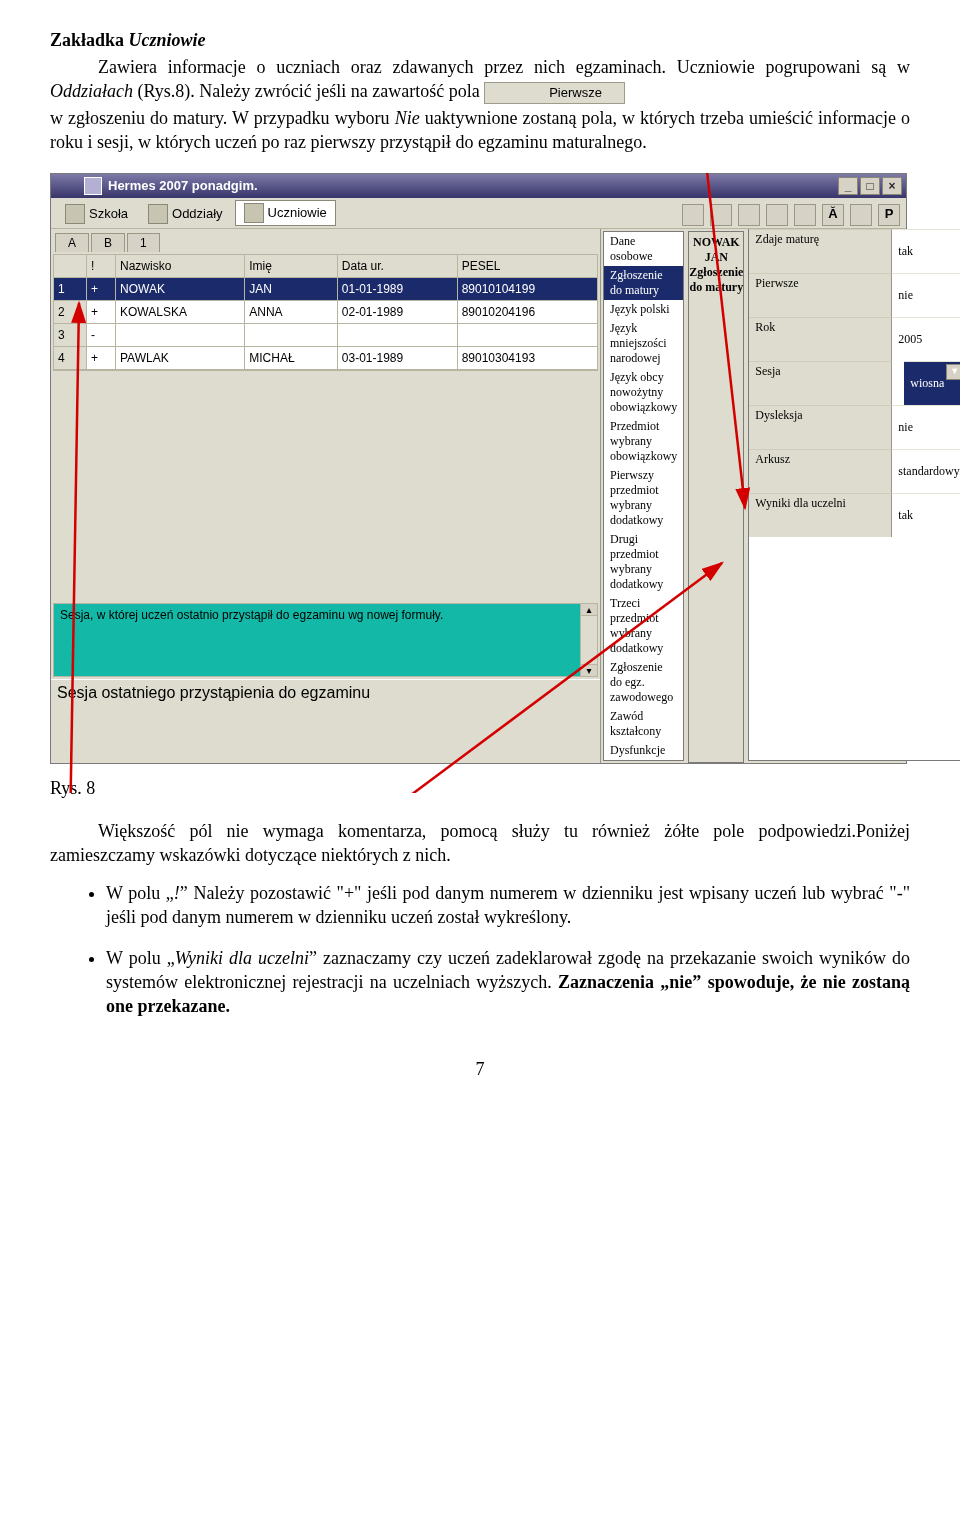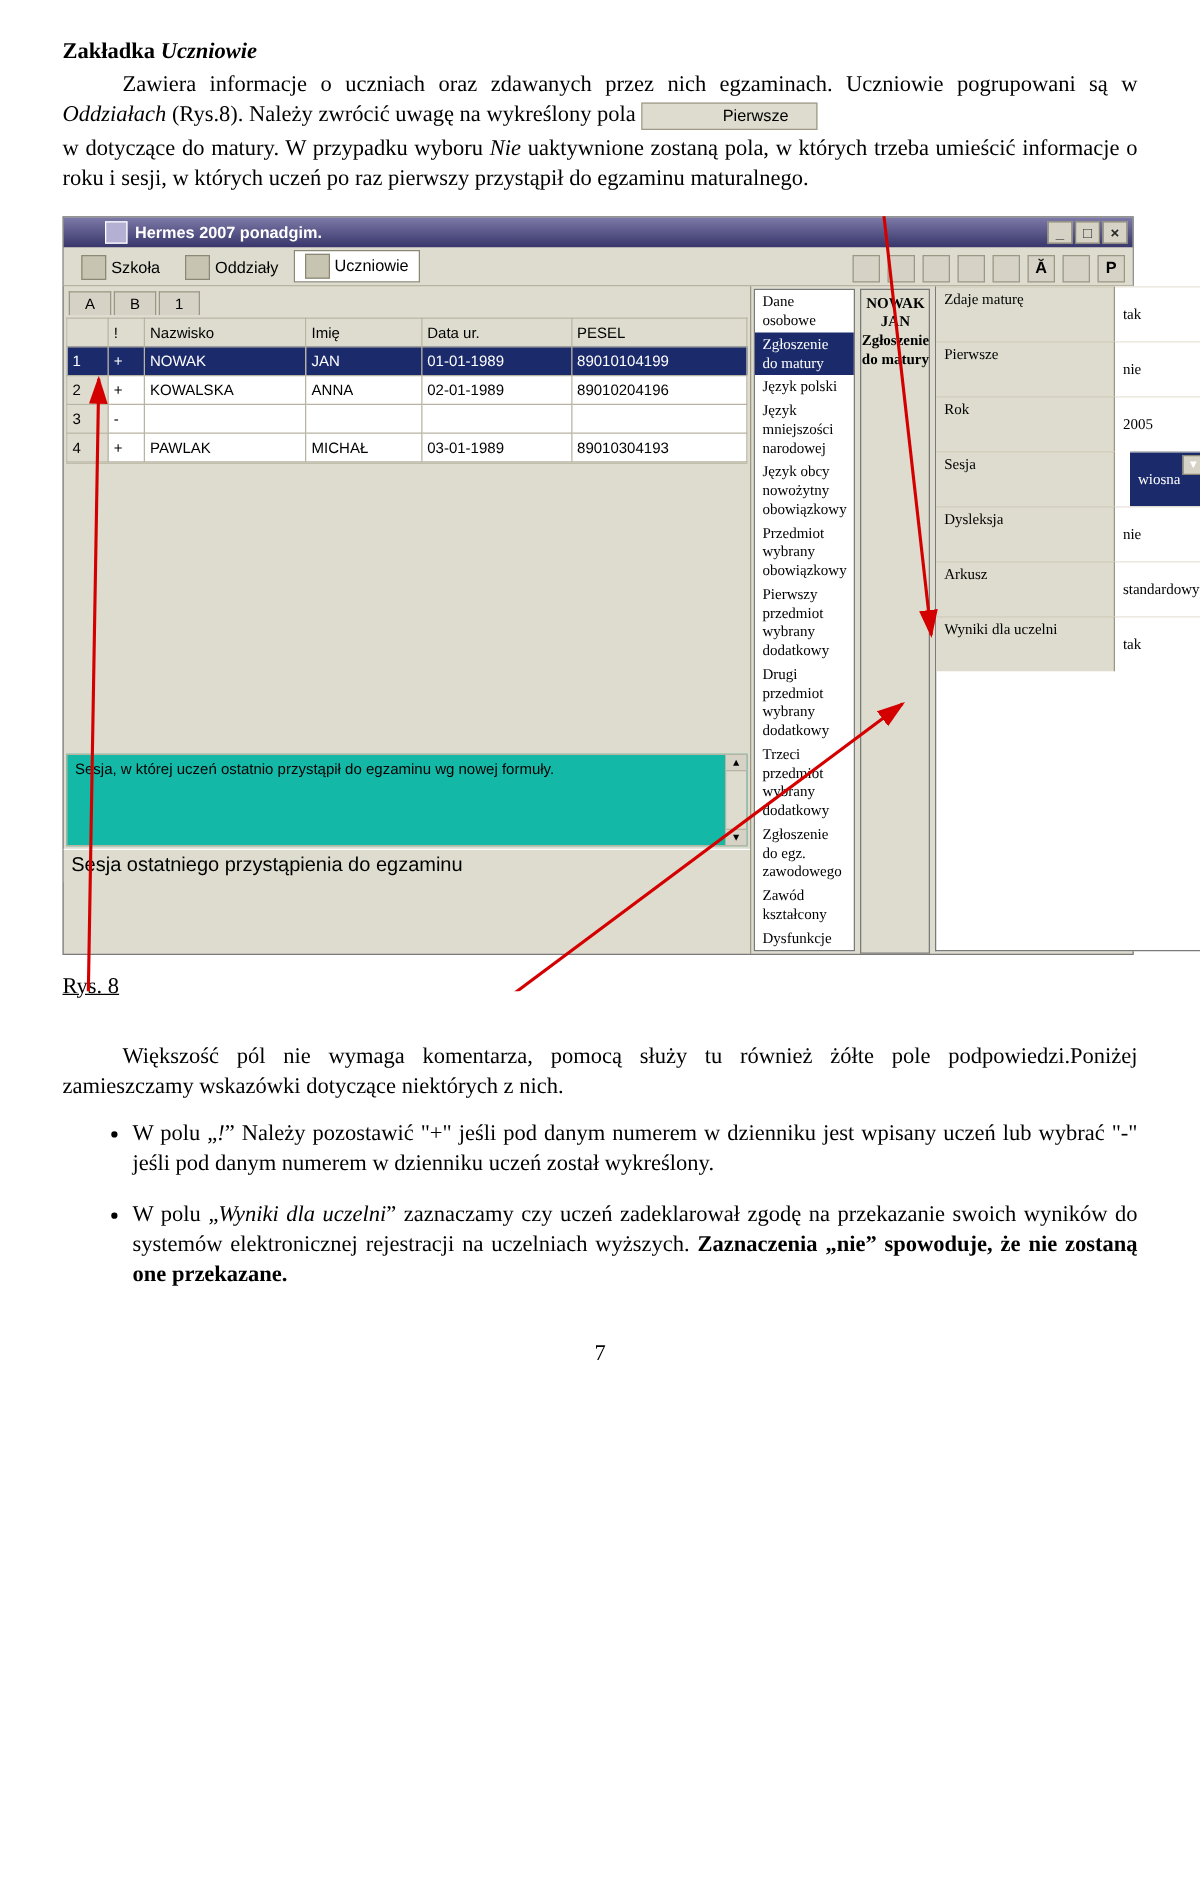--- a/index.html
+++ b/index.html
@@ -166,39 +166,39 @@
   .dval {
     flex:1; padding:14px 6px; border-top:1px solid #e6e4d7; position:relative;
   }
   .dval.sel { background:#1b2a6b; color:#fff;margin-left:12px; }
   .dd { position:absolute; right:2px; top:2px; width:16px; height:14px; background:#d6d3c6; border:1px solid #8a8774; text-align:center; font-size:9px; line-height:13px;}
 
   
   .arrows { position:absolute; left:0; top:0; right:0; bottom:0; pointer-events:none; }
 
   
-  .caption { margin:4px 0 33px 0;text-decoration:underline; }
+  .caption { margin:4px 0 20px 0; }
   ul.bullets { list-style: disc; padding-left: 56px; margin:14px 0; }
   ul.bullets li { text-align:justify; margin-bottom:16px; line-height:1.35;}
 
   .pagenum { text-align:center; margin-top:40px; font-size:18px;}
 </style>
 </head>
 <body>
 
 <div class="heading">
   <span>Zakładka </span><span class="italic">Uczniowie</span>
 </div>
 
 <p class="para indent">
-  <span>Zawiera informacje o uczniach oraz zdawanych przez nich egzaminach. Uczniowie pogrupowani są w </span><span class="italic">Oddziałach</span><span> (Rys.8). Należy zwrócić uwagę na wykreślony pola </span>
+  <span>Zawiera informacje o uczniach oraz zdawanych przez nich egzaminach. Uczniowie pogrupowani są w </span><span class="italic">Oddziałach</span><span> (Rys.8). Należy zwrócić jeśli na zawartość pola </span>
   <span class="pierwsze-chip">Pierwsze</span>
 </p>
 <p class="para">
-  <span>w dotyczące do matury. W przypadku wyboru </span><span class="italic">Nie</span><span> uaktywnione zostaną pola, w których trzeba umieścić informacje o roku i sesji, w których uczeń po raz pierwszy przystąpił do egzaminu maturalnego.</span>
+  <span>w zgłoszeniu do matury. W przypadku wyboru </span><span class="italic">Nie</span><span> uaktywnione zostaną pola, w których trzeba umieścić informacje o roku i sesji, w których uczeń po raz pierwszy przystąpił do egzaminu maturalnego.</span>
 </p>
 
 <div class="shot-wrap">
 
   <div class="app">
 
     <div class="titlebar">
       <div class="titlebar-left">
         <div class="tb-icon"></div>
         <span>Hermes 2007 ponadgim.</span>

